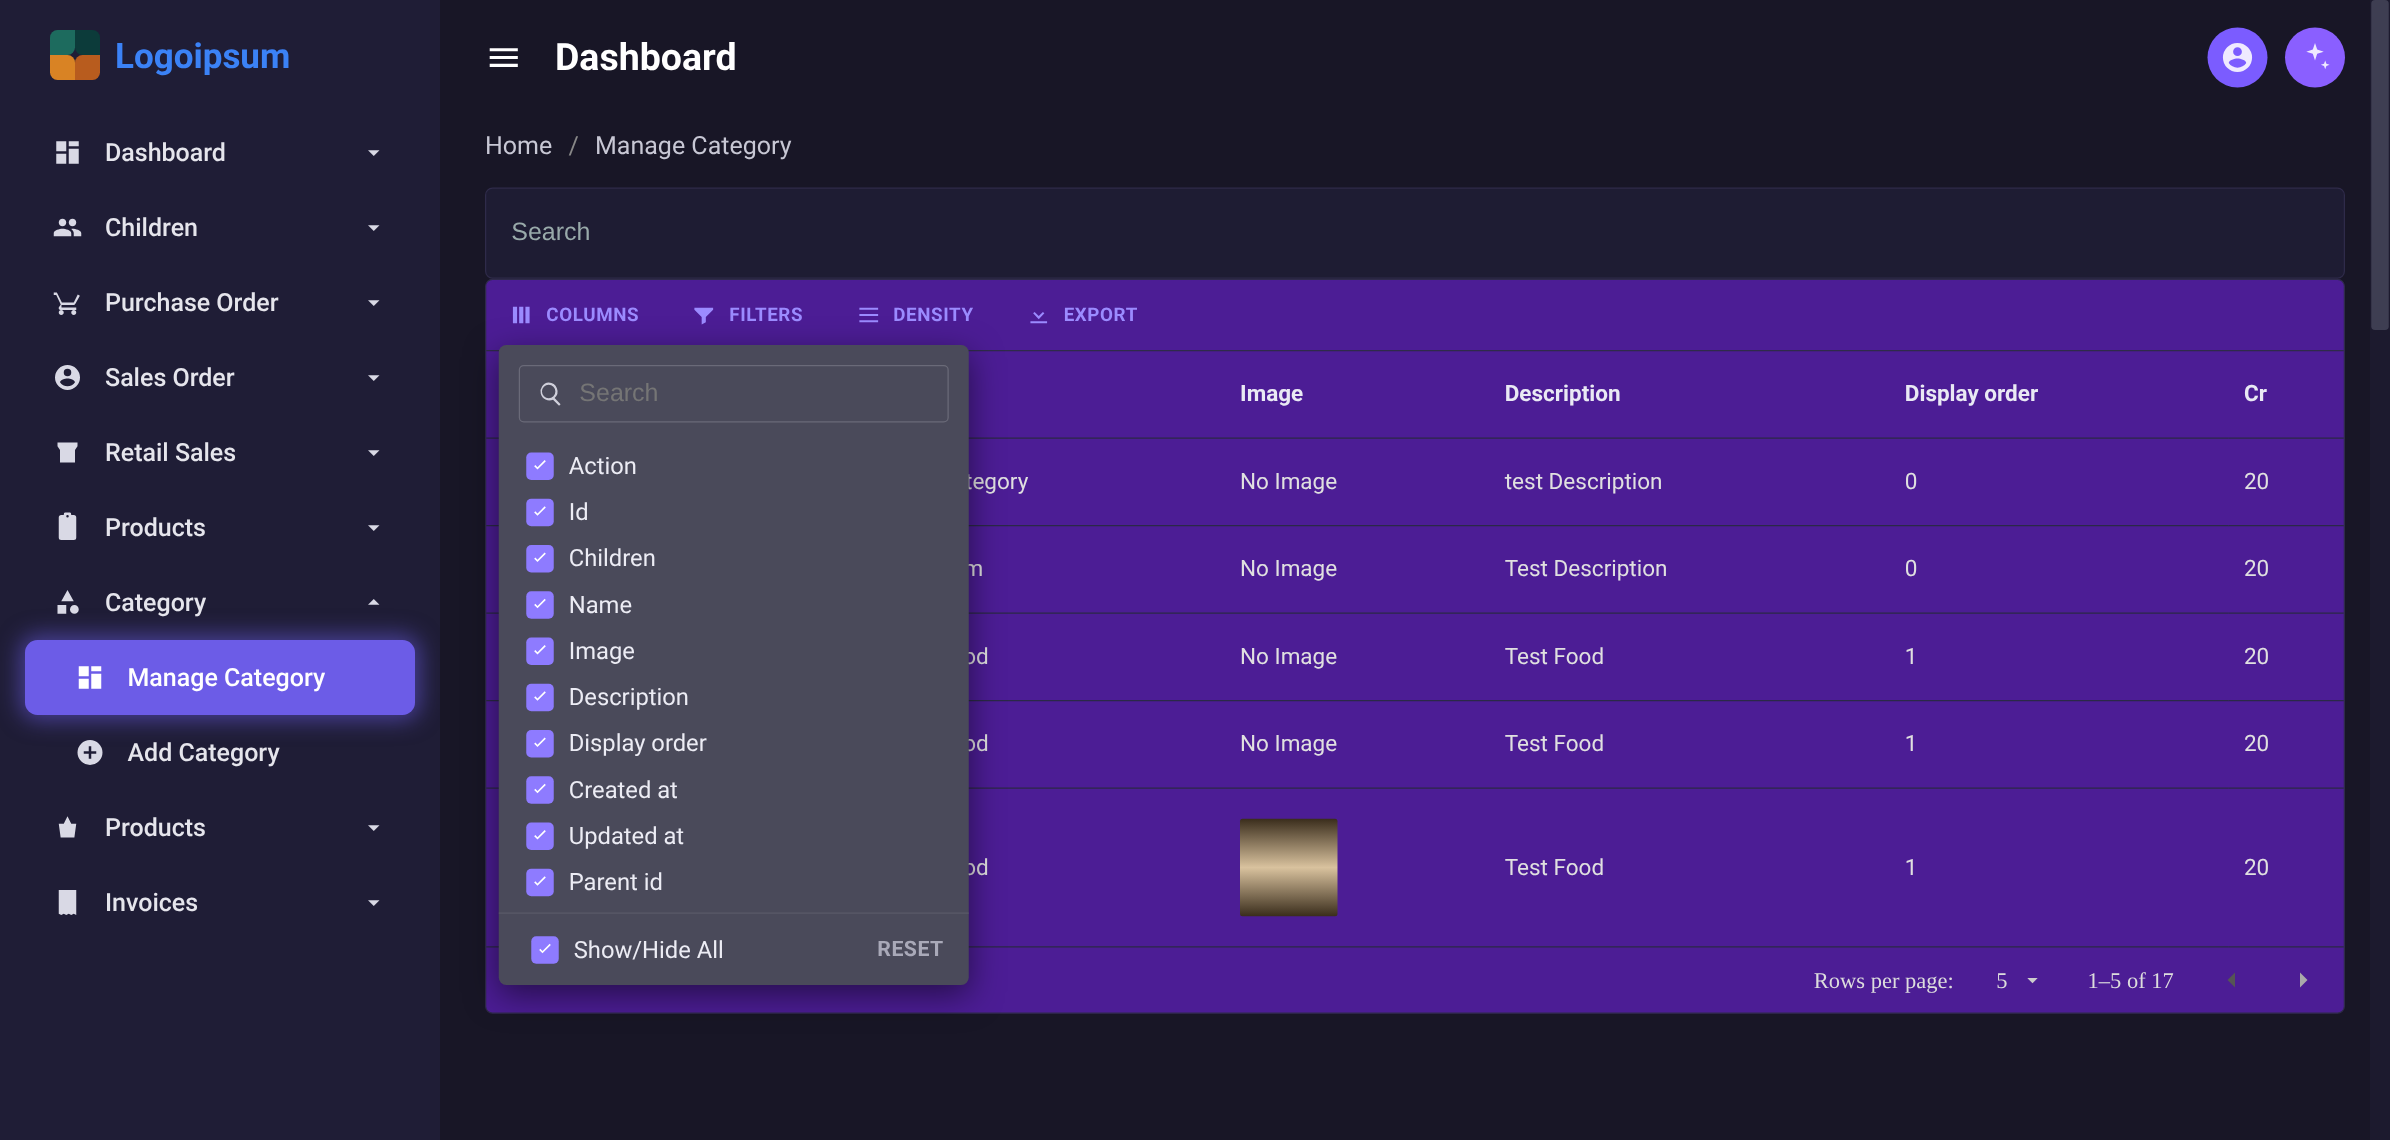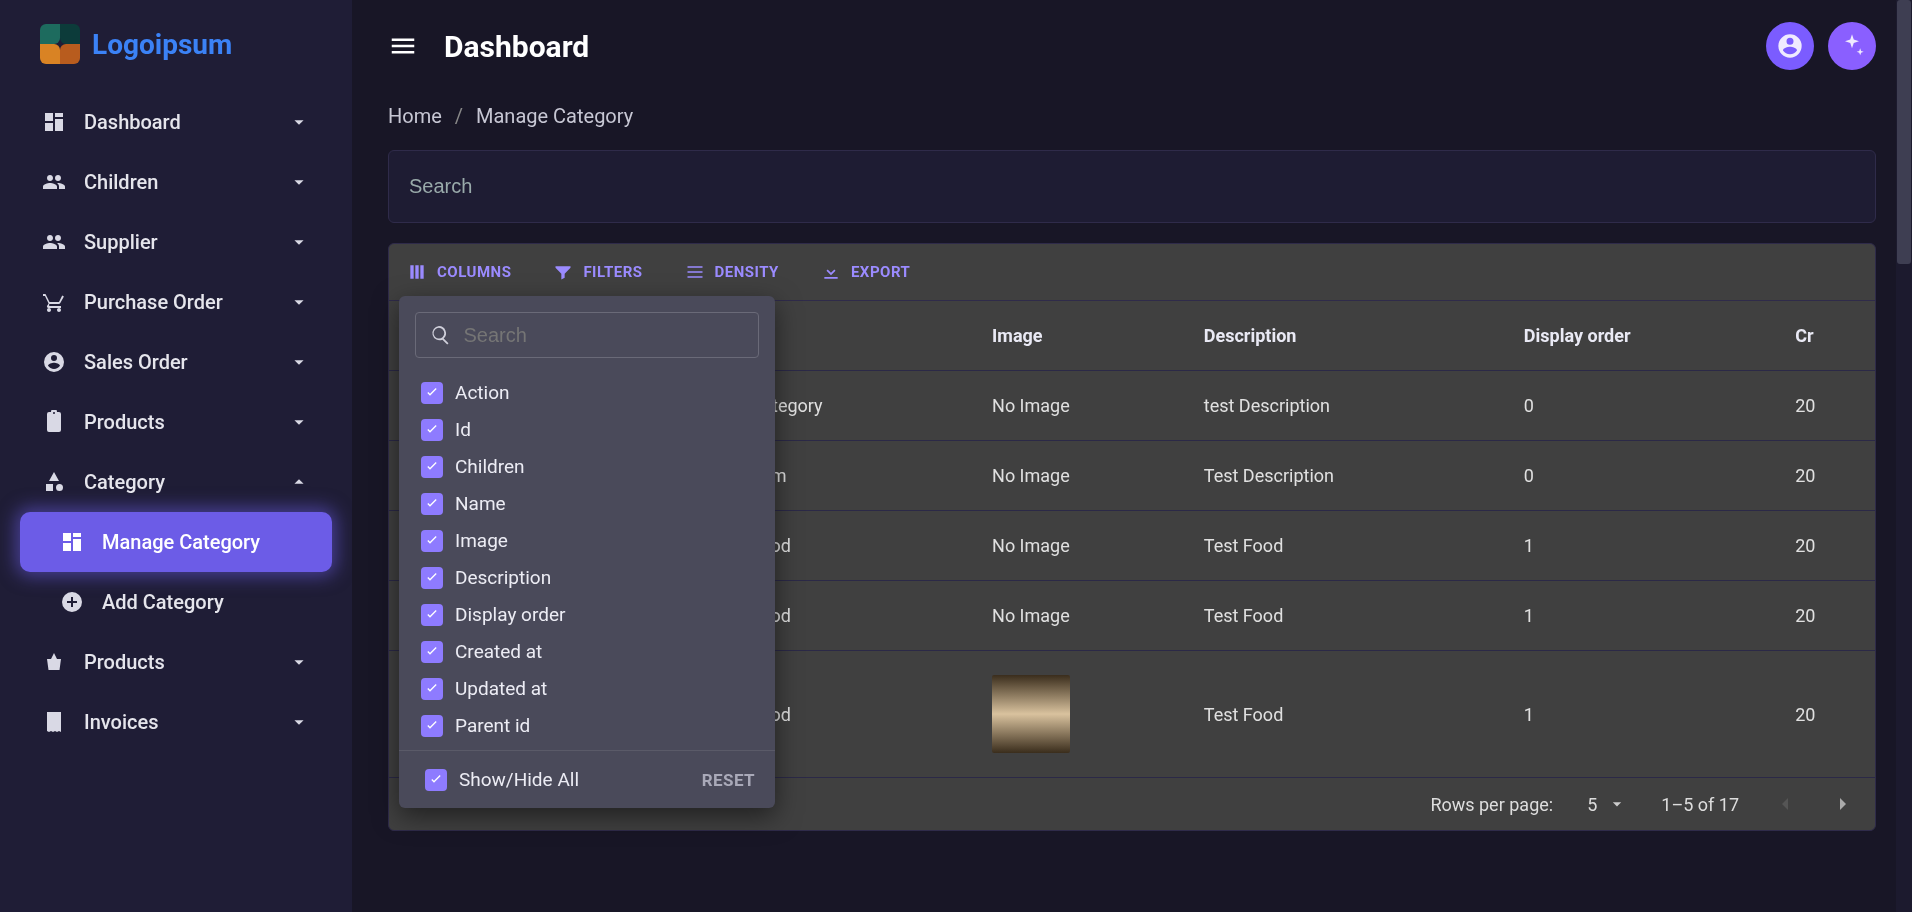--- a/index.html
+++ b/index.html
@@ -83,24 +83,23 @@
     background:#1e1c33;
     border:1px solid #2f2b4a;
     border-radius:6px;
     padding: 24px 20px;
     color:#b9b9c9;
     font-size:20px;
   }
   .search-bar::placeholder { color:#9aa; }
 
   .grid-panel {
-    margin-top:20px;
     border:1px solid #2f2b4a;
     border-radius:6px;
-    background:#404040;
+    background:#4c1d95;
     position:relative;
   }
   .toolbar {
     display:flex; gap:30px; padding:12px 12px;
     border-bottom:1px solid #2f2b4a;
   }
   .tbtn {
     display:flex; align-items:center; gap:10px;
     color:#9b8bff; font-weight:700; font-size:15px;
     text-transform:uppercase;
@@ -114,21 +113,21 @@
     padding:24px 12px; text-align:left;
     border-bottom:1px solid #2b2947;
     white-space:nowrap;
   }
   .datagrid th { font-weight:700; color:#e9e9f4; }
   .datagrid .id-col { text-align:right; padding-right:40px; }
   .img-cell { width:78px; height:78px; background:linear-gradient(180deg,#3a2d1c,#d9c29e,#3a2d1c); border-radius:2px; }
 
   .footer {
     display:flex; align-items:center; justify-content:flex-end;
-    gap:34px; padding:14px 20px; font-size:18px; color:#ddd;
+    gap:34px; padding:14px 20px; font-size:18px; color:#ddd;font-family:Liberation Serif, serif;
   }
   .footer .rows-select { display:flex; align-items:center; gap:10px; cursor:pointer; }
   .footer svg.nav { width:24px; height:24px; fill:#aaa; cursor:pointer; }
   .footer svg.nav.disabled { fill:#555; }
 
   
   .columns-popover {
     position:absolute;
     top:52px; left:10px;
     width:376px;
@@ -207,45 +206,45 @@
             </svg>
             <span>Children</span>
           </div>
         <svg class="chevron" viewBox="0 0 24 24">
             <path d="M7 10l5 5 5-5z"></path>
           </svg>
       </li>
       <li class="nav-item">
         <div class="left">
             <svg class="icon" viewBox="0 0 24 24">
-              <path d="M16 11c1.7 0 3-1.3 3-3s-1.3-3-3-3-3 1.3-3 3 1.3 3 3 3zm-8 0c1.7 0 3-1.3 3-3S9.7 5 8 5 5 6.3 5 8s1.3 3 3 3zm0 2c-2.3 0-7 1.2-7 3.5V19h14v-2.5c0-2.3-4.7-3.5-7-3.5zm8 0c-.3 0-.6 0-1 .1 1.2.9 2 2 2 3.4V19h6v-2.5c0-2.3-4.7-3.5-7-3.5z"></path>
-            </svg>
-            <span>Supplier</span>
-          </div>
-        <svg class="chevron" viewBox="0 0 24 24">
-            <path d="M7 10l5 5 5-5z"></path>
-          </svg>
-      </li>
-      <li class="nav-item">
-        <div class="left">
-            <svg class="icon" viewBox="0 0 24 24">
               <path d="M7 18c-1.1 0-2 .9-2 2s.9 2 2 2 2-.9 2-2-.9-2-2-2zm10 0c-1.1 0-2 .9-2 2s.9 2 2 2 2-.9 2-2-.9-2-2-2zM7.2 14h9.5c.7 0 1.3-.4 1.6-1l3.6-6.5-1.7-1L17 12H7.5l-4-8H1v2h2l3.6 7.6L5 16c-.3.6.2 2 1.5 2H19v-2H7.2z"></path>
             </svg>
             <span>Purchase Order</span>
           </div>
         <svg class="chevron" viewBox="0 0 24 24">
             <path d="M7 10l5 5 5-5z"></path>
           </svg>
       </li>
       <li class="nav-item">
         <div class="left">
             <svg class="icon" viewBox="0 0 24 24">
               <path d="M12 2a10 10 0 100 20 10 10 0 000-20zm0 3a3 3 0 110 6 3 3 0 010-6zm0 14c-2.5 0-4.7-1.3-6-3.2.1-2 4-3.1 6-3.1s5.9 1.1 6 3.1c-1.3 1.9-3.5 3.2-6 3.2z"></path>
             </svg>
             <span>Sales Order</span>
+          </div>
+        <svg class="chevron" viewBox="0 0 24 24">
+            <path d="M7 10l5 5 5-5z"></path>
+          </svg>
+      </li>
+      <li class="nav-item">
+        <div class="left">
+            <svg class="icon" viewBox="0 0 24 24">
+              <path d="M4 4h16v3l-2 3v10H6V10L4 7zM6 7h12l-1 2H7z"></path>
+            </svg>
+            <span>Retail Sales</span>
           </div>
         <svg class="chevron" viewBox="0 0 24 24">
             <path d="M7 10l5 5 5-5z"></path>
           </svg>
       </li>
       <li class="nav-item">
         <div class="left">
             <svg class="icon" viewBox="0 0 24 24">
               <path d="M17 2h-2a3 3 0 00-6 0H7a2 2 0 00-2 2v16a2 2 0 002 2h10a2 2 0 002-2V4a2 2 0 00-2-2zm-5 0a1 1 0 110 2 1 1 0 010-2z"></path>
             </svg>

